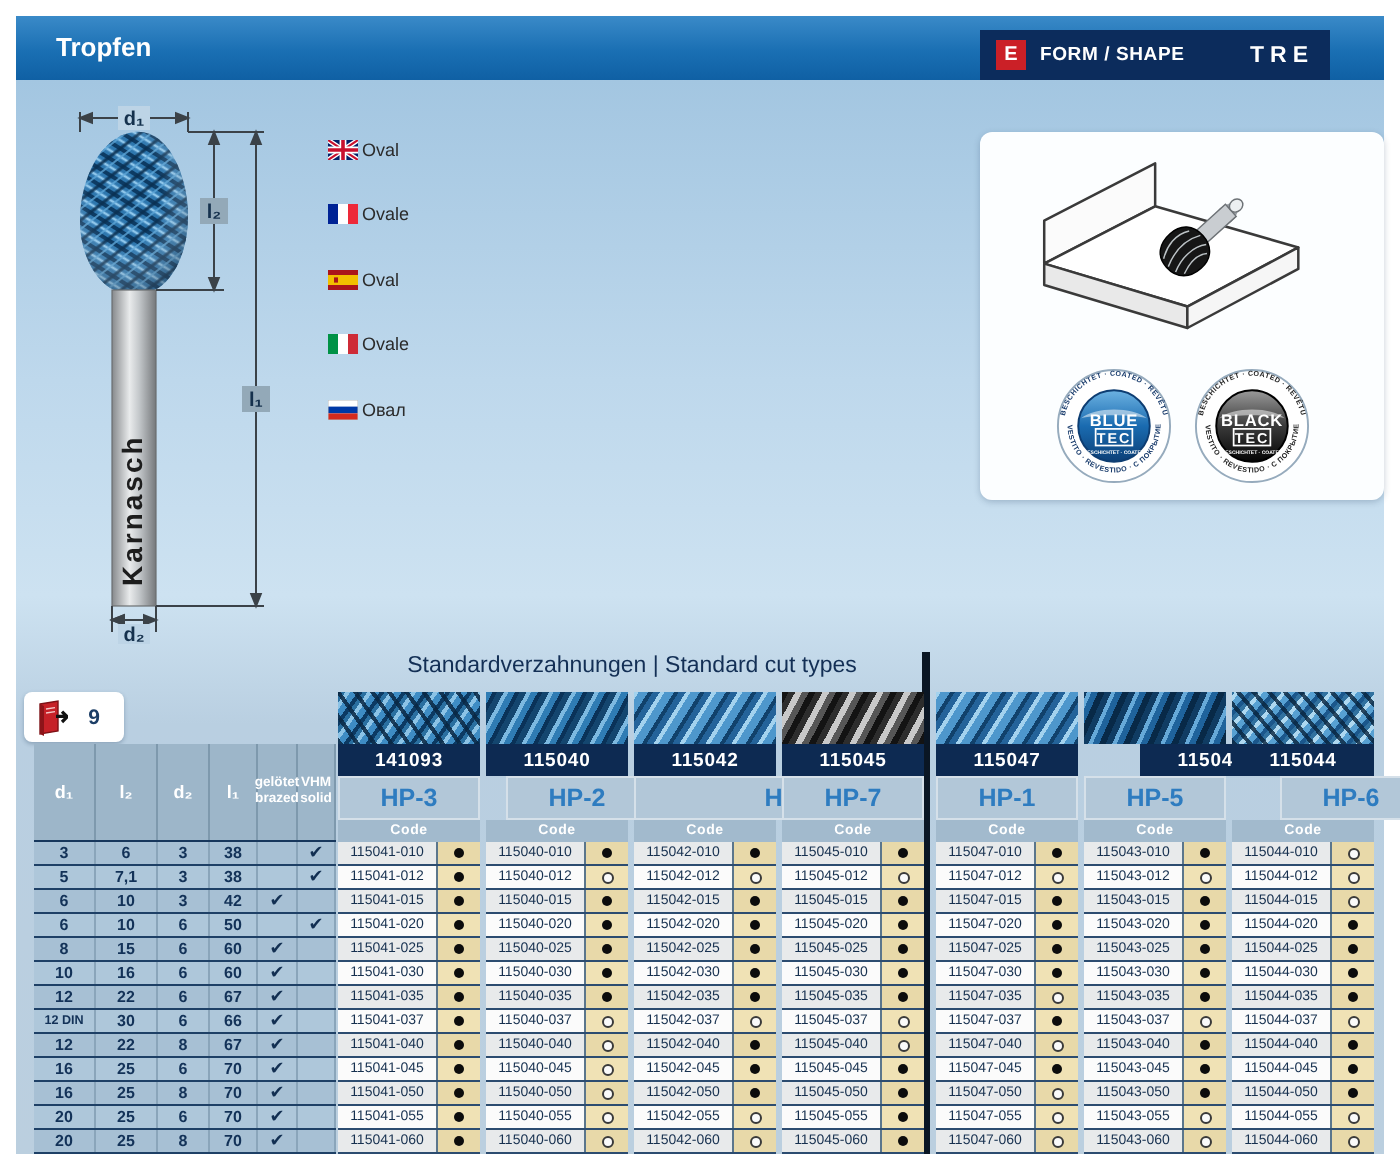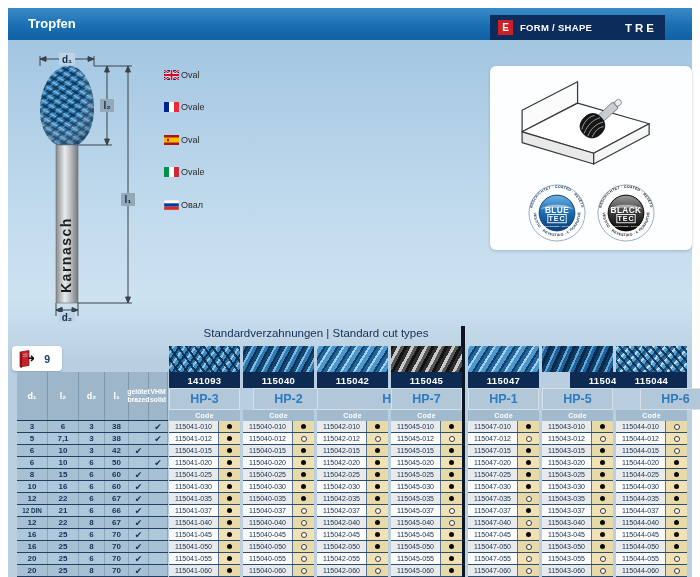--- a/index.html
+++ b/index.html
@@ -378,21 +378,21 @@
         <div class="dc">22</div>
         <div class="dc">6</div>
         <div class="dc">67</div>
         <div class="dc">
           <span class="check">✔</span>
         </div>
         <div class="dc"></div>
       </div>
       <div class="dim-row alt">
         <div class="dc tiny">12 DIN</div>
-        <div class="dc">21</div>
+        <div class="dc">30</div>
         <div class="dc">6</div>
         <div class="dc">66</div>
         <div class="dc">
           <span class="check">✔</span>
         </div>
         <div class="dc"></div>
       </div>
       <div class="dim-row">
         <div class="dc">12</div>
         <div class="dc">22</div>

